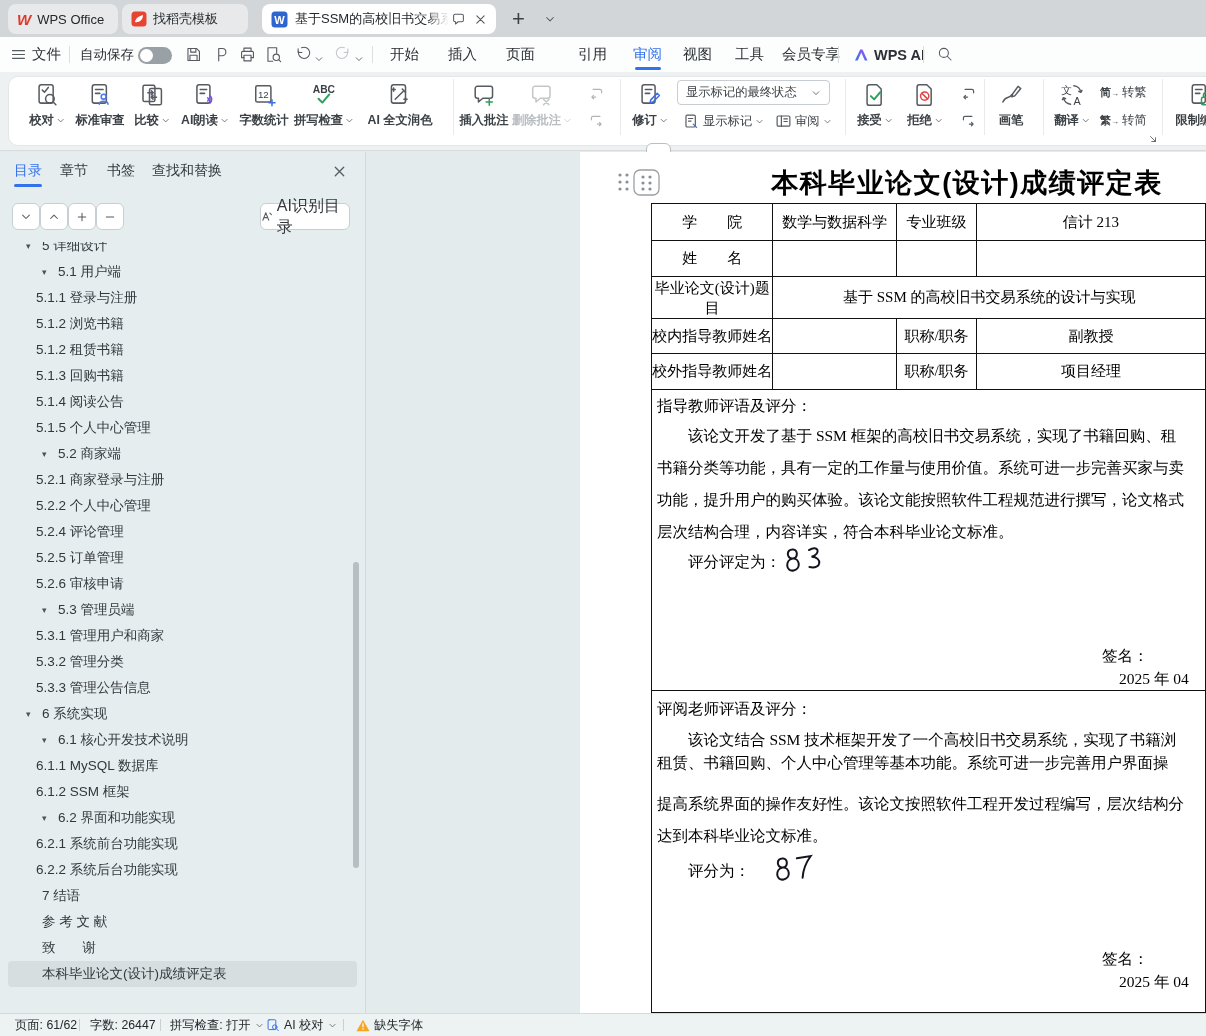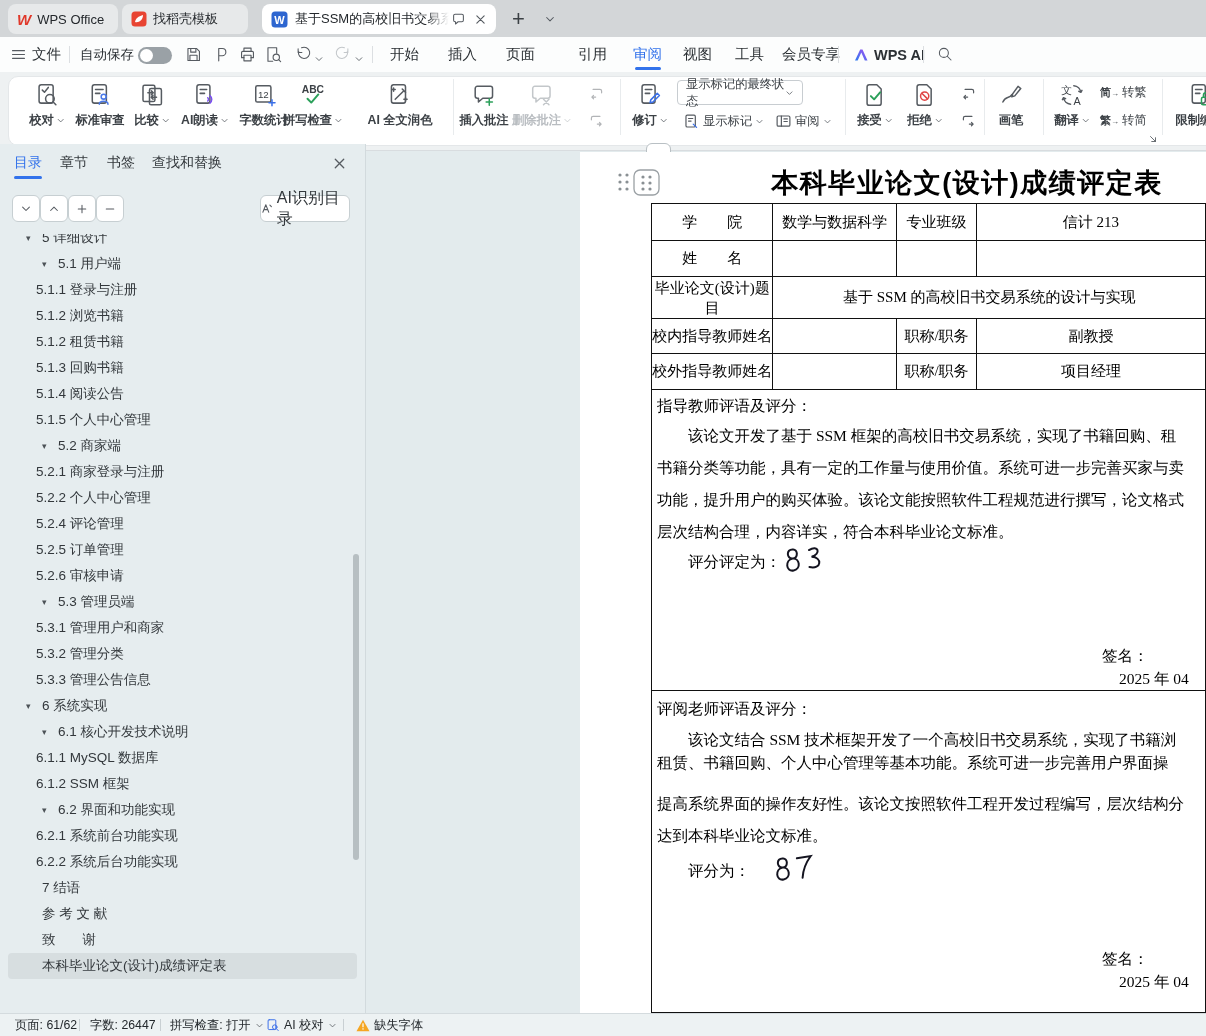--- a/index.html
+++ b/index.html
@@ -36,21 +36,21 @@
 .rb-sep { position:absolute; top:7px; width:1px; height:56px; background:#e8ebed; }
 .rb-combo { position:absolute; top:8px; height:25px; border:1px solid #c8cdd1; border-radius:4px; background:#fff; display:flex; align-items:center; justify-content:space-between; padding:0 8px; font-size:12.3px; color:#3c4146; }
 .rb-row2 { position:absolute; top:41px; display:flex; align-items:center; gap:3px; font-size:12.3px; color:#3c4146; white-space:nowrap; }
 .rb-small-stack { position:absolute; display:flex; flex-direction:column; gap:10px; top:14px; }
 .disabled, .disabled .lbl { color:#b9bdc1 !important; }
 .disabled svg * { stroke:#c3c7ca !important; }
 .zh-mini { font-size:11px; color:#3c4146; font-weight:600; }
 .expander { position:absolute; }
 
 
-.sidebar { position:absolute; left:0; top:144px; width:366px; bottom:23px; background:#e6edef; border-right:1px solid #d2dadd; }
+.sidebar { position:absolute; left:0; top:152px; width:366px; bottom:23px; background:#e6edef; border-right:1px solid #d2dadd; }
 .sb-tab { position:absolute; top:10px; font-size:14px; color:#33383c; }
 .sb-tab.active { color:#3272eb; }
 .sb-tab.active:after { content:""; position:absolute; left:0; right:0; bottom:-7px; height:3px; border-radius:2px; background:#3272eb; }
 .sb-close { position:absolute; top:12px; left:332px; }
 .sb-btn { position:absolute; top:51px; width:28px; height:27px; background:#fff; border:1px solid #c7cfd2; border-radius:6px; display:flex; align-items:center; justify-content:center; }
 .sb-ai-btn { position:absolute; top:51px; left:260px; width:90px; height:27px; background:#fff; border:1px solid #c7cfd2; border-radius:6px; display:flex; align-items:center; justify-content:center; gap:4px; font-size:16px; color:#33383c; }
 .toc-list { position:absolute; left:0; right:0; top:90px; bottom:0; overflow:hidden; }
 .toc-item { height:26px; display:flex; align-items:center; font-size:13.5px; color:#33383c; position:relative; }
 .toc-item .tri { position:absolute; font-size:9px; color:#4c5257; }
 .toc-item.l1 { padding-left:42px; } .toc-item.l1 .tri { left:26px; }
@@ -268,21 +268,21 @@
         <rect x="4" y="3.5" width="14" height="15" rx="1.5"></rect>
         <text x="11" y="14.5" font-size="9" text-anchor="middle" fill="#3c4146" stroke="none" font-family="Liberation Sans,sans-serif">12</text>
         <g style="stroke:#3a6fe8;">
           <path d="M19 16.5 v5.5 M16.2 19.2 h5.6"></path>
         </g>
       </svg>
     <span class="lbl">
         <span>字数统计</span>
       </span>
   </div>
-  <div class="rb-btn" style="left:313px;justify-content:space-between;">
+  <div class="rb-btn" style="left:324px;justify-content:space-between;">
     <svg width="26" height="26" viewBox="0 0 24 24">
         <text x="12" y="10" font-size="9.5" font-weight="bold" text-anchor="middle" fill="#3c4146" font-family="Liberation Sans,sans-serif">ABC</text>
         <path d="M7 15.5 l3.5 3.5 6.5-7.5" stroke="#2ba05a" stroke-width="1.8" fill="none" stroke-linecap="round" stroke-linejoin="round"></path>
       </svg>
     <span class="lbl">
         <span>拼写检查</span>
         <svg class="ic" width="9" height="9" viewBox="0 0 16 16">
           <path d="M3.5 6 L8 10.5 L12.5 6"></path>
         </svg>
       </span>
@@ -344,21 +344,21 @@
           <path d="M12.5 16.5 l6-6 2 2 -6 6 -2.6 .6 z"></path>
         </g>
       </svg>
     <span class="lbl">
         <span>修订</span>
         <svg class="ic" width="9" height="9" viewBox="0 0 16 16">
           <path d="M3.5 6 L8 10.5 L12.5 6"></path>
         </svg>
       </span>
   </div>
-  <div class="rb-combo" style="left:677px;width:126px;">
+  <div class="rb-combo" style="left:677px;width:153px;">
     <span>显示标记的最终状态</span>
     <svg class="ic" width="10" height="10" viewBox="0 0 16 16">
         <path d="M3.5 6 L8 10.5 L12.5 6"></path>
       </svg>
   </div>
   <div class="rb-row2" style="left:683px;">
     <svg class="ic" width="17" height="17" viewBox="0 0 20 20">
         <rect x="3.5" y="2.5" width="11" height="14" rx="1.5"></rect>
         <path d="M6.5 6.5 h5 M6.5 9.5 h3"></path>
         <path d="M12 13 l4 4" style="stroke:#3a6fe8;"></path>

